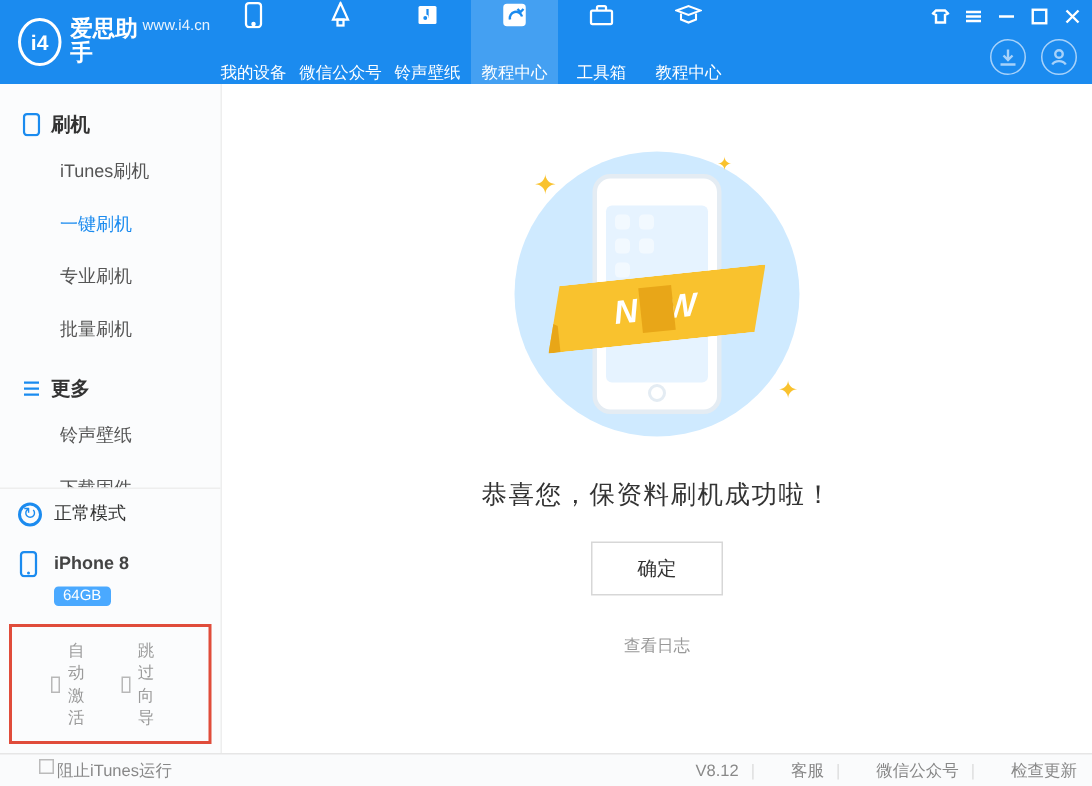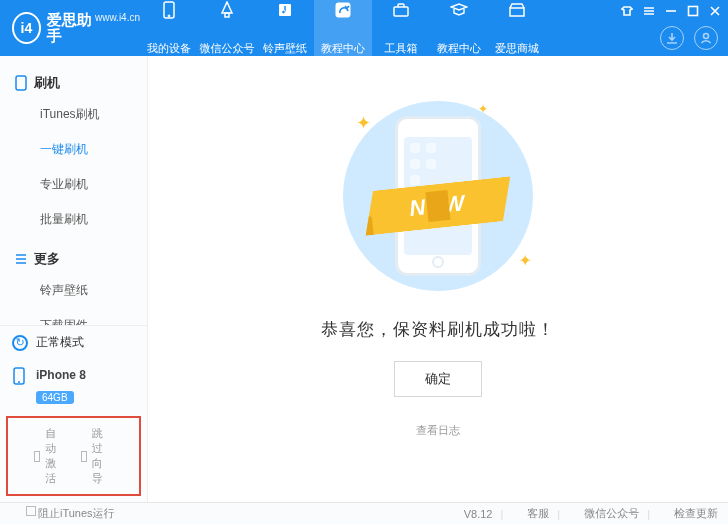--- a/index.html
+++ b/index.html
@@ -140,29 +140,20 @@
     </div>
     <div class="topnav-item">
       <span class="tn-icon">
           <svg width="18" height="14" viewBox="0 0 18 14">
             <path d="M1 4 L9 1 L17 4 L9 7 Z" fill="none" stroke-width="1.4"></path>
             <path d="M4 6 v4 l5 2 l5 -2 v-4" fill="none" stroke-width="1.4"></path>
           </svg>
         </span>
       <span>教程中心</span>
     </div>
-    <div class="topnav-item">
-      <span class="tn-icon">
-          <svg width="18" height="16" viewBox="0 0 18 16">
-            <rect x="2" y="6" width="14" height="8" fill="none" stroke-width="1.5"></rect>
-            <path d="M2 6 L4 2 h10 l2 4" fill="none" stroke-width="1.5"></path>
-          </svg>
-        </span>
-      <span>爱思商城</span>
-    </div>
   </div>
 
   <div class="window-controls">
     <span class="wcicon">
         <svg width="12" height="12" viewBox="0 0 12 12">
           <path d="M3 2 h6 l2 2 -2 1 v5 h-6 v-5 l-2 -1 z"></path>
         </svg>
       </span>
     <span class="wcicon">
         <svg width="12" height="12" viewBox="0 0 12 12">

